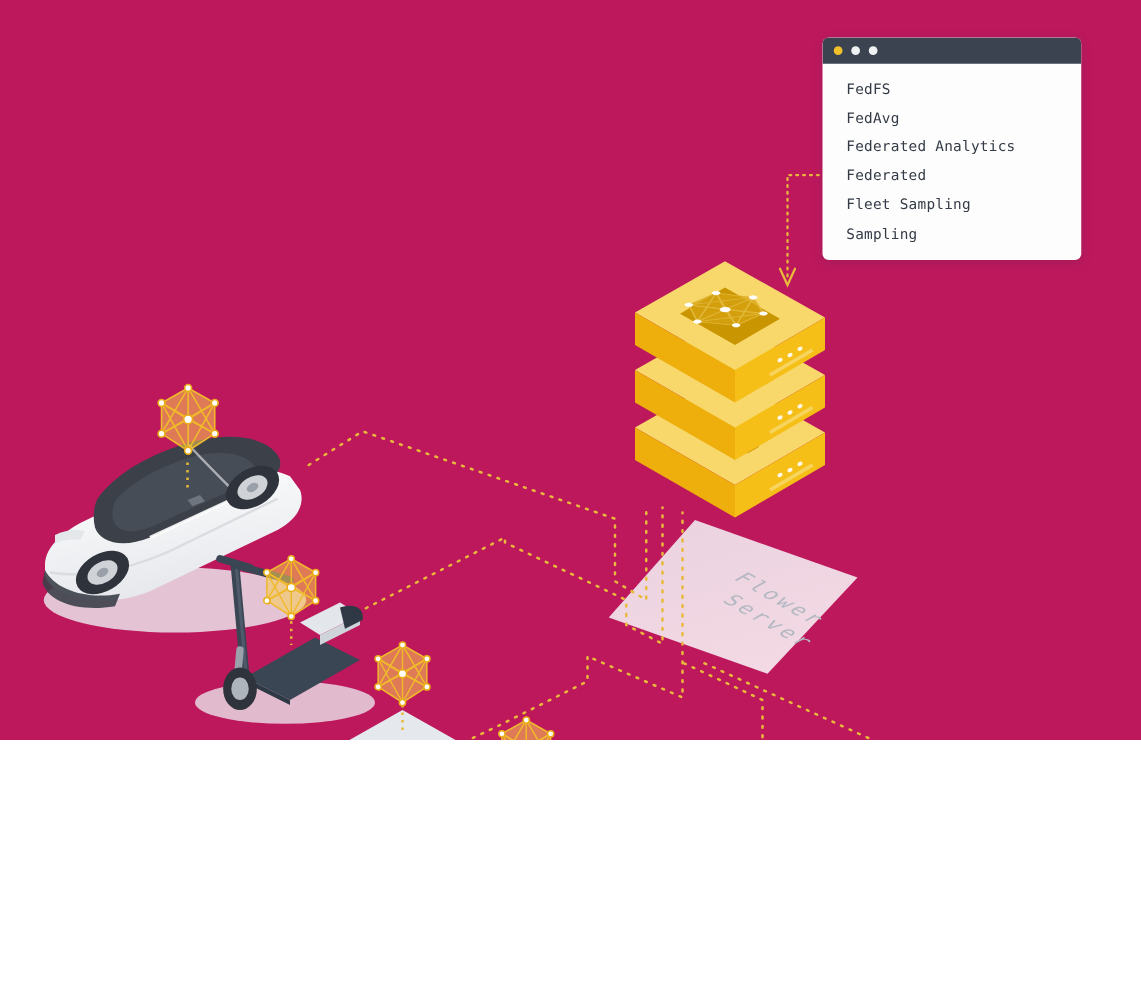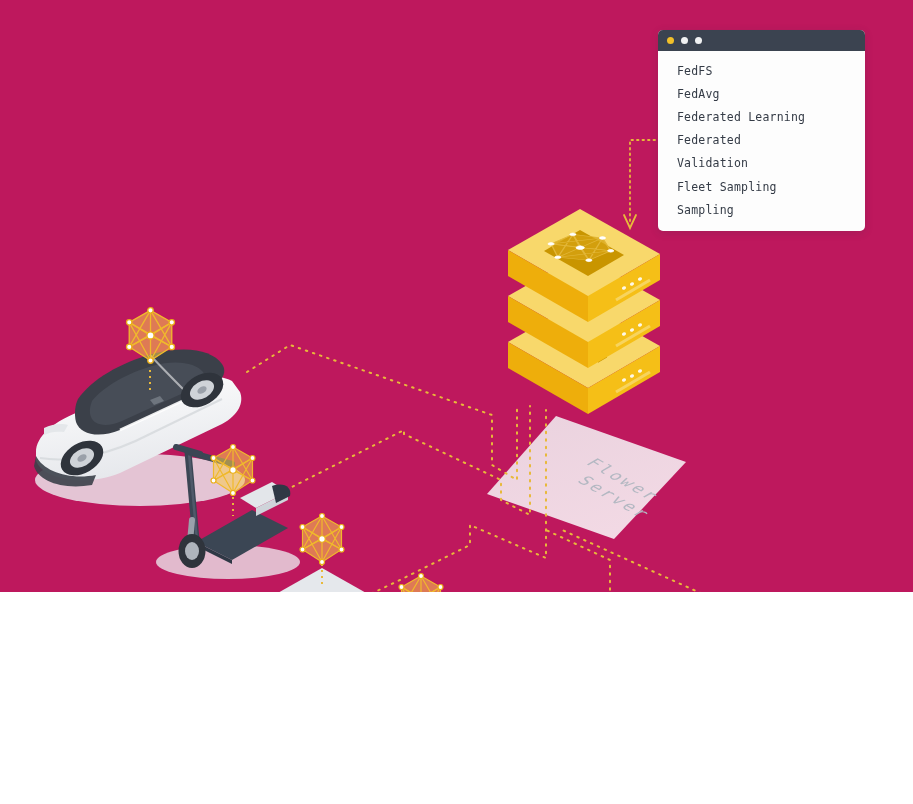--- a/index.html
+++ b/index.html
@@ -325,23 +325,22 @@
 
   <div class="panel">
     <div class="panel-titlebar">
       <span class="dot amber"></span>
       <span class="dot light"></span>
       <span class="dot light"></span>
     </div>
     <div class="panel-list">
       <div class="panel-item">FedFS</div>
       <div class="panel-item">FedAvg</div>
-      <div class="panel-item">Federated Learning</div>
+      <div class="panel-item">Federated Analytics</div>
       <div class="panel-item">Federated</div>
-      <div class="panel-item">Validation</div>
       <div class="panel-item">Fleet Sampling</div>
       <div class="panel-item">Sampling</div>
     </div>
   </div>
 
   <div class="iso-label" id="label-server">Flower
  Server</div>
   <div class="iso-label" id="label-clients">Flower
  Clients</div>
 

